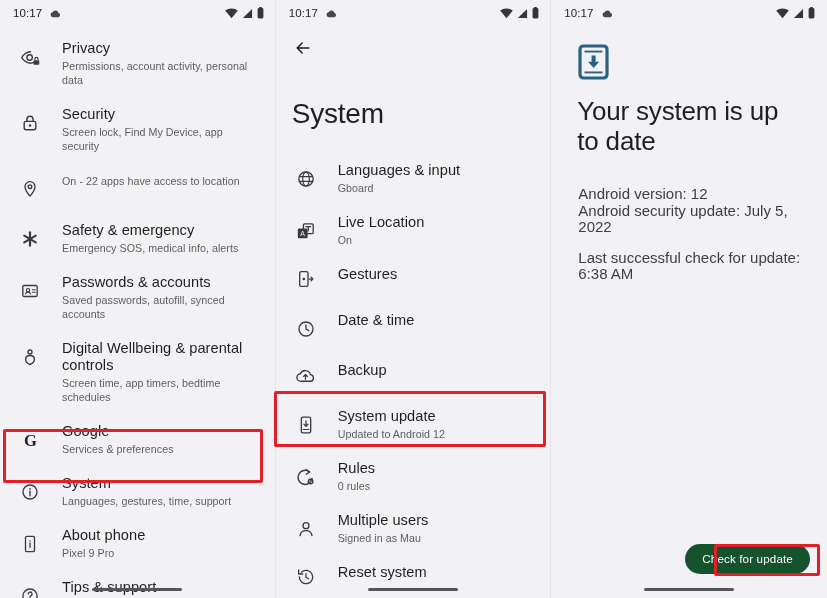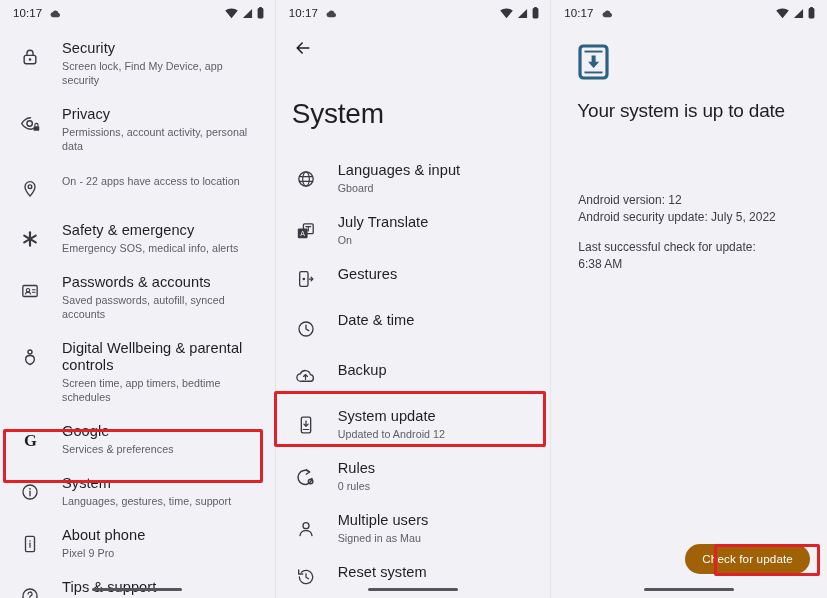--- a/index.html
+++ b/index.html
@@ -76,26 +76,26 @@
   }
   .page-title {
     position: absolute; left: 16px; top: 98px;
     font-size: 28px; color: #1f1f23; font-weight: 400; letter-spacing: -.2px;
   }
 
   
   .update-icon { position: absolute; left: 27px; top: 44px; }
   .update-head {
     position: absolute; left: 26px; top: 96px; right: 24px;
-    font-size: 19px; line-height: 30px; color: #1f1f23;
+    font-size: 26px; line-height: 30px; color: #1f1f23;
     font-weight: 400; letter-spacing: -.2px;
   }
   .update-meta {
-    position: absolute; left: 27px; top: 192px; right: 18px;
-    font-size: 12px; line-height: 16.5px; color: #3d3d44;
+    position: absolute; left: 27px; top: 186px; right: 18px;
+    font-size: 15px; line-height: 16.5px; color: #3d3d44;
   }
   .update-meta .gap { height: 14px; }
   .check-btn {
     position: absolute; right: 17px; bottom: 24px;
     background: #1d4f77;
     color: #ffffff;
     border: none; border-radius: 20px;
     padding: 8px 17px 9px;
     font-size: 11.6px;
     font-family: "Liberation Sans", sans-serif;
@@ -143,46 +143,46 @@
               <rect x="2.4" y="0" width="3.2" height="1.3" rx=".4" fill="#35353c"></rect>
               <rect x="0.6" y="1.2" width="6.8" height="12.2" rx="1.6" fill="#35353c"></rect>
             </svg>
         </span>
       </span>
     </div>
 
     <div class="list" id="left-list" style="top:30px;">
         <div class="row">
           <div class="row-icon">
-            <svg width="20" height="20" viewBox="0 0 24 24">
-              <rect x="5" y="10" width="14" height="10" rx="2.2" fill="none" stroke="#3a3a42" stroke-width="1.7"></rect>
-              <path d="M8.3 10V7.6a3.7 3.7 0 0 1 7.4 0V10" fill="none" stroke="#3a3a42" stroke-width="1.7"></path>
-              <circle cx="12" cy="15" r="1.5" fill="#3a3a42"></circle>
-            </svg>
-          </div>
-          <div class="row-text">
-            <div>
-              <div class="row-title">Security</div>
-              <div class="row-sub">Screen lock, Find My Device, app security</div>
-            </div>
-          </div>
-        </div>
-        <div class="row">
-          <div class="row-icon">
             <svg width="21" height="21" viewBox="0 0 24 24">
               <path d="M12 5.5C6.8 5.5 3 10 2 12c1 2 4.8 6.5 10 6.5 1.4 0 2.7-.3 3.8-.8" fill="none" stroke="#3a3a42" stroke-width="1.6" stroke-linecap="round"></path>
               <circle cx="11" cy="12" r="3.1" fill="none" stroke="#3a3a42" stroke-width="1.6"></circle>
               <rect x="15.5" y="15" width="6.5" height="5.3" rx="1" fill="#3a3a42"></rect>
               <path d="M17 15v-1.4a1.8 1.8 0 0 1 3.6 0V15" fill="none" stroke="#3a3a42" stroke-width="1.3"></path>
             </svg>
           </div>
           <div class="row-text">
             <div>
               <div class="row-title">Privacy</div>
               <div class="row-sub">Permissions, account activity, personal data</div>
+            </div>
+          </div>
+        </div>
+        <div class="row">
+          <div class="row-icon">
+            <svg width="20" height="20" viewBox="0 0 24 24">
+              <rect x="5" y="10" width="14" height="10" rx="2.2" fill="none" stroke="#3a3a42" stroke-width="1.7"></rect>
+              <path d="M8.3 10V7.6a3.7 3.7 0 0 1 7.4 0V10" fill="none" stroke="#3a3a42" stroke-width="1.7"></path>
+              <circle cx="12" cy="15" r="1.5" fill="#3a3a42"></circle>
+            </svg>
+          </div>
+          <div class="row-text">
+            <div>
+              <div class="row-title">Security</div>
+              <div class="row-sub">Screen lock, Find My Device, app security</div>
             </div>
           </div>
         </div>
         <div class="row">
           <div class="row-icon">
             <svg width="20" height="20" viewBox="0 0 24 24">
               <path d="M12 3.2a6 6 0 0 0-6 6c0 4.3 6 11.3 6 11.3s6-7 6-11.3a6 6 0 0 0-6-6z" fill="none" stroke="#3a3a42" stroke-width="1.6"></path>
               <circle cx="12" cy="9.3" r="2.2" fill="none" stroke="#3a3a42" stroke-width="1.6"></circle>
             </svg>
           </div>
@@ -356,21 +356,21 @@
           <div class="row-icon">
             <svg width="21" height="21" viewBox="0 0 24 24">
               <rect x="9.6" y="3.2" width="11.2" height="11.2" rx="1.4" fill="none" stroke="#3a3a42" stroke-width="1.5"></rect>
               <rect x="3.2" y="8.6" width="11.2" height="11.2" rx="1.4" fill="#3a3a42"></rect>
               <text x="8.8" y="17.3" text-anchor="middle" font-family="Liberation Sans, sans-serif" font-size="8" fill="#f1f1f6">A</text>
               <path d="M12.4 6.4h5.6M15.2 6.4v5" stroke="#3a3a42" stroke-width="1.4" stroke-linecap="round"></path>
             </svg>
           </div>
           <div class="row-text">
             <div>
-              <div class="row-title">July Translate</div>
+              <div class="row-title">Live Location</div>
               <div class="row-sub">On</div>
             </div>
           </div>
         </div>
         <div class="row center">
           <div class="row-icon">
             <svg width="20" height="20" viewBox="0 0 24 24">
               <rect x="4.4" y="3.2" width="10" height="17.6" rx="1.8" fill="none" stroke="#3a3a42" stroke-width="1.6"></rect>
               <path d="M16 12h4.2m0 0-2.1-2.2M20.2 12l-2.1 2.2" fill="none" stroke="#3a3a42" stroke-width="1.5" stroke-linecap="round" stroke-linejoin="round"></path>
               <circle cx="9.4" cy="12" r="1.6" fill="#3a3a42"></circle>
@@ -510,21 +510,21 @@
     <div class="update-head">Your system is up to date</div>
 
     <div class="update-meta">
       <div>Android version: 12</div>
       <div>Android security update: July 5, 2022</div>
       <div class="gap"></div>
       <div>Last successful check for update:</div>
       <div>6:38 AM</div>
     </div>
 
-    <button class="check-btn" style="background: #a16207;">Check for update</button>
+    <button class="check-btn" style="background: #14532d;">Check for update</button>
   </div>
 
   <div class="redbox" id="redbox-system" style="left: 3px; top: 429px; width: 260px; height: 54px; border-color: rgb(224, 33, 40);"></div>
   <div class="redbox" id="redbox-system-update" style="left: 274px; top: 391px; width: 272px; height: 56px; border-color: rgb(224, 33, 40);"></div>
   <div class="redbox" id="redbox-check-update" style="left: 714px; top: 544px; width: 106px; height: 32px; border-color: rgb(224, 33, 40);"></div>
 
   <div class="home-indicator" style="left:137px; transform:none; margin-left:-45px;"></div>
   <div class="home-indicator" style="left:413px; transform:none; margin-left:-45px;"></div>
   <div class="home-indicator" style="left:689px; transform:none; margin-left:-45px;"></div>
 </div>

